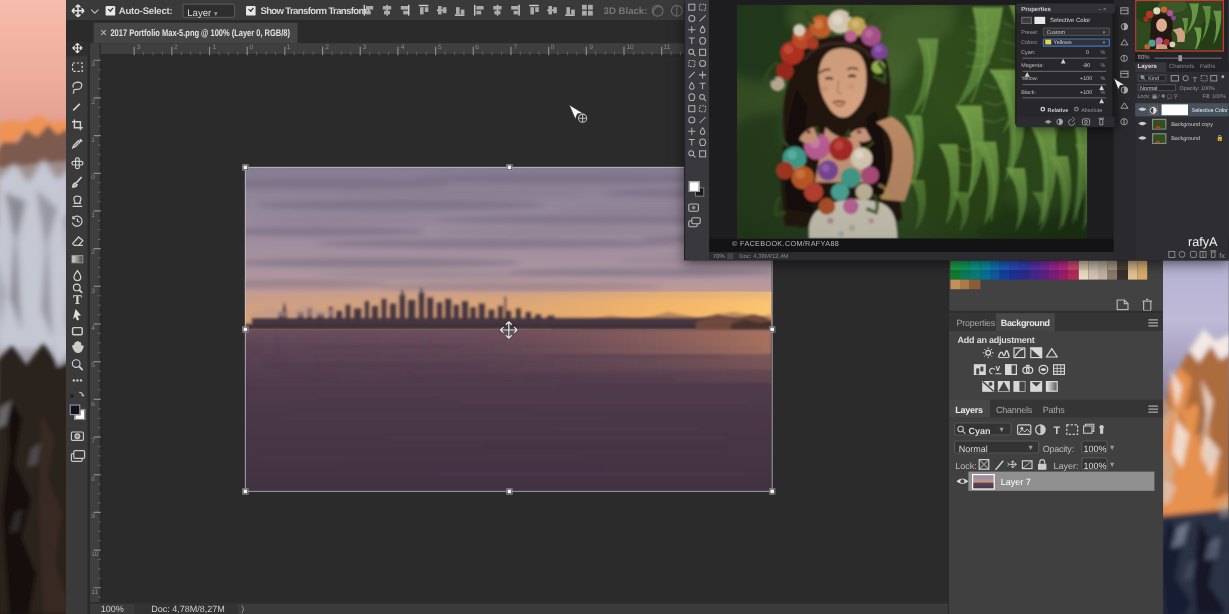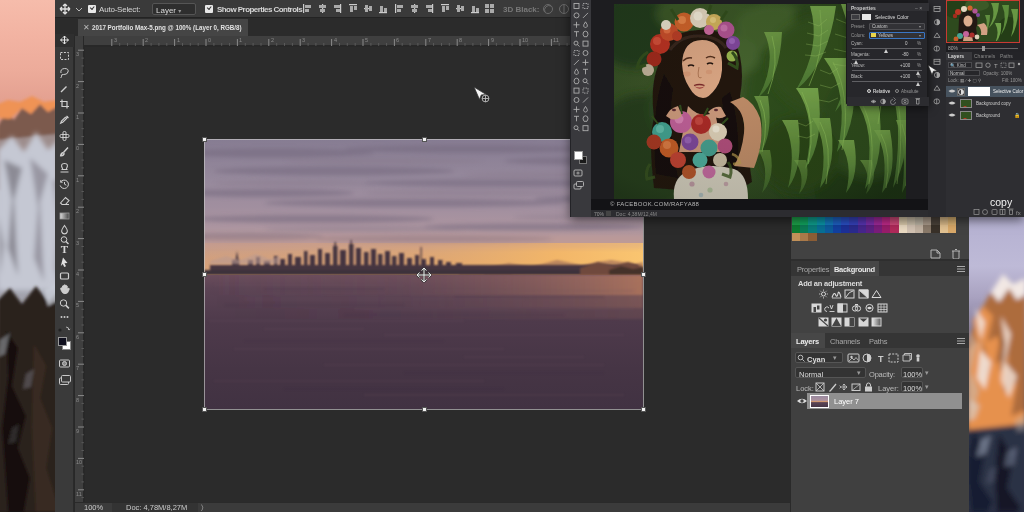--- a/index.html
+++ b/index.html
@@ -73,24 +73,24 @@
 </div>
 
 <div class="abs" style="left:55px;top:0;width:915px;height:18px;background:#3a3a3a;border-bottom:1px solid #232323;"></div>
 <svg class="abs" width="26" height="18" style="left:57px;top:0;">
 <g stroke="#e0e0e0" stroke-width="1.3" fill="none">
         <path d="M8 4 v10 M3 9 h10 M8 4 l-2 2 M8 4 l2 2 M8 14 l-2 -2 M8 14 l2 -2 M3 9 l2 -2 M3 9 l2 2 M13 9 l-2 -2 M13 9 l-2 2"></path>
       </g>
 <path d="M19 8 l3 3 3 -3" stroke="#bbb" stroke-width="1" fill="none"></path>
     </svg>
 <div class="abs" style="left:88px;top:5px;width:8px;height:8px;background:#e8e8e8;border-radius:1px;"></div><div class="abs" style="left:89.5px;top:6px;width:4px;height:2.5px;border-left:1.4px solid #333;border-bottom:1.4px solid #333;transform:rotate(-50deg);"></div>
-<div class="txt" style="left:99px;top:5px;font-size:8px;font-weight:normal;letter-spacing:-0.2px;">Auto-Select:</div>
+<div class="txt" style="left:99px;top:5px;font-size:8px;font-weight:bold;letter-spacing:-0.2px;">Auto-Select:</div>
 <div class="abs" style="left:152px;top:3px;width:44px;height:12px;background:#2e2e2e;border:1px solid #555;border-radius:2px;color:#ddd;font-size:9px;font-family:'Liberation Sans';padding:1.5px 3px;font-size:8px;">Layer <span style="color:#999;font-size:6px;">▾</span></div>
 <div class="abs" style="left:205px;top:5px;width:8px;height:8px;background:#e8e8e8;border-radius:1px;"></div><div class="abs" style="left:206.5px;top:6px;width:4px;height:2.5px;border-left:1.4px solid #333;border-bottom:1.4px solid #333;transform:rotate(-50deg);"></div>
-<div class="txt" style="left:217px;top:5px;font-size:8px;font-weight:bold;letter-spacing:-0.55px;">Show Properties Controls</div>
+<div class="txt" style="left:217px;top:5px;font-size:8px;font-weight:bold;letter-spacing:-0.55px;">Show Transform Transform</div>
 <svg class="abs" width="11" height="12" style="left:302px;top:3px;">
       <rect x="1" y="1" width="1.2" height="9" fill="#ccc"></rect>
       <rect x="3" y="2" width="6" height="3" fill="#aaa"></rect>
       <rect x="3" y="6" width="4" height="3" fill="#aaa"></rect>
     </svg>
 <svg class="abs" width="11" height="12" style="left:317px;top:3px;">
       <rect x="5" y="1" width="1.2" height="9" fill="#ccc"></rect>
       <rect x="2" y="2" width="7" height="3" fill="#aaa"></rect>
       <rect x="3" y="6" width="5" height="3" fill="#aaa"></rect>
     </svg>
@@ -1118,21 +1118,21 @@
         <path d="M0.5 3 q3.5 -3 7 0 q-3.5 3 -7 0 z" fill="#ccc"></path>
       </svg>
 <div class="abs" style="left:390px;top:111px;width:12px;height:9px;border:0.5px solid #888;overflow:hidden;background:#31501f;"><svg width="12" height="9">
           <rect width="12" height="9" fill="#31501f"></rect>
           <circle cx="4" cy="3" r="2" fill="#c23a28"></circle>
           <circle cx="8" cy="5" r="2.2" fill="#6a9a44"></circle>
           <ellipse cx="4.5" cy="6" rx="1.8" ry="2" fill="#e3b695"></ellipse>
         </svg></div>
 <div class="txt" style="left:406px;top:113px;font-size:4.5px;color:#ccc;">Background</div>
 <div class="txt" style="left:444px;top:112px;font-size:5px;color:#aaa;">🔒</div>
-<div class="txt" style="left:420px;top:196px;font-size:10.5px;color:#f2f2f2;">copy</div>
+<div class="txt" style="left:420px;top:196px;font-size:10.5px;color:#f2f2f2;">rafyA</div>
 <svg class="abs" width="78" height="8" style="left:376px;top:208px;" fill="none" stroke="#999" stroke-width="0.7">
         <rect x="28" y="1.5" width="5" height="5"></rect>
         <circle cx="39" cy="4" r="2.5"></circle>
         <rect x="46" y="1.5" width="5" height="5" rx="1"></rect>
         <rect x="54" y="1.5" width="5" height="5"></rect>
         <line x1="56.5" y1="1.5" x2="56.5" y2="6.5"></line>
         <path d="M63 2 h4 m-3.5 0 v4.5 h3 v-4.5 m-4 -1 h5"></path>
         <text x="70" y="7" font-size="6" fill="#999" stroke="none" font-family="Liberation Sans">fx</text>
       </svg>
 

